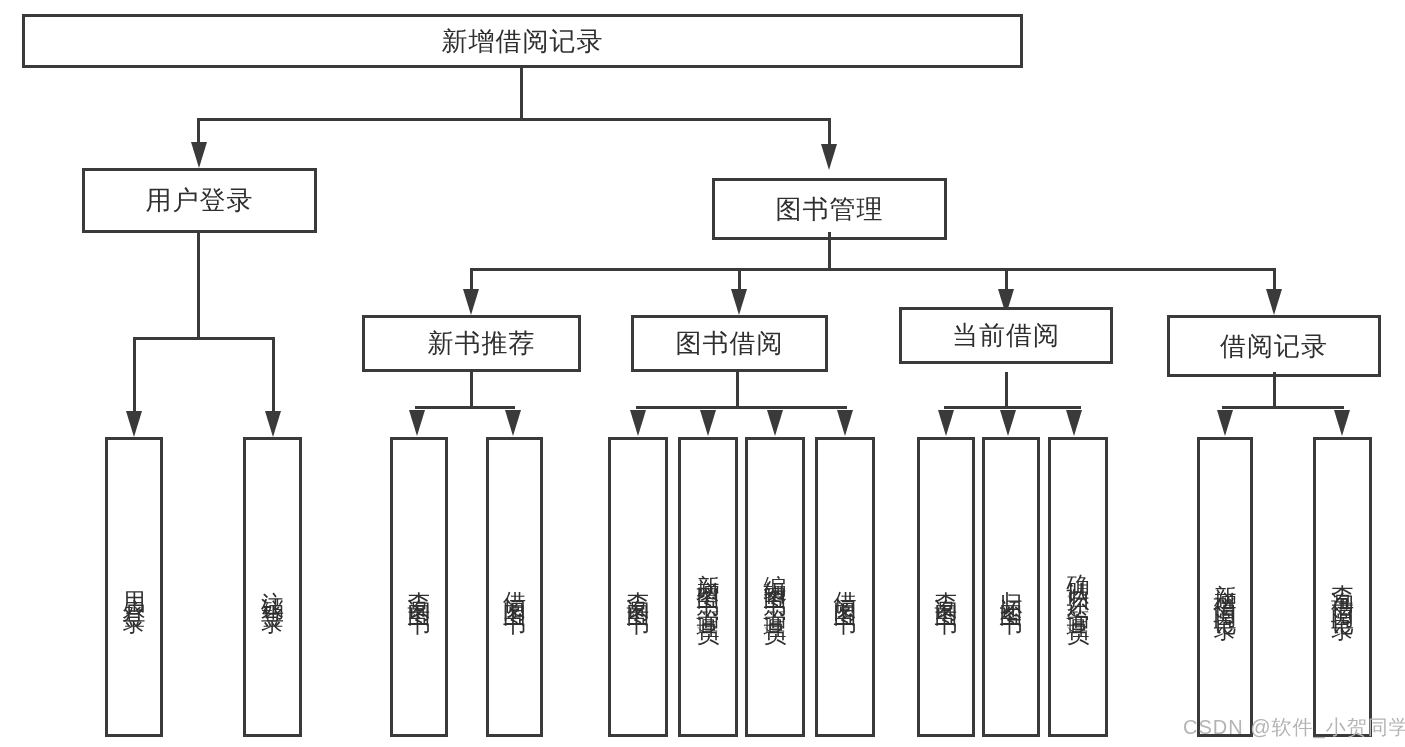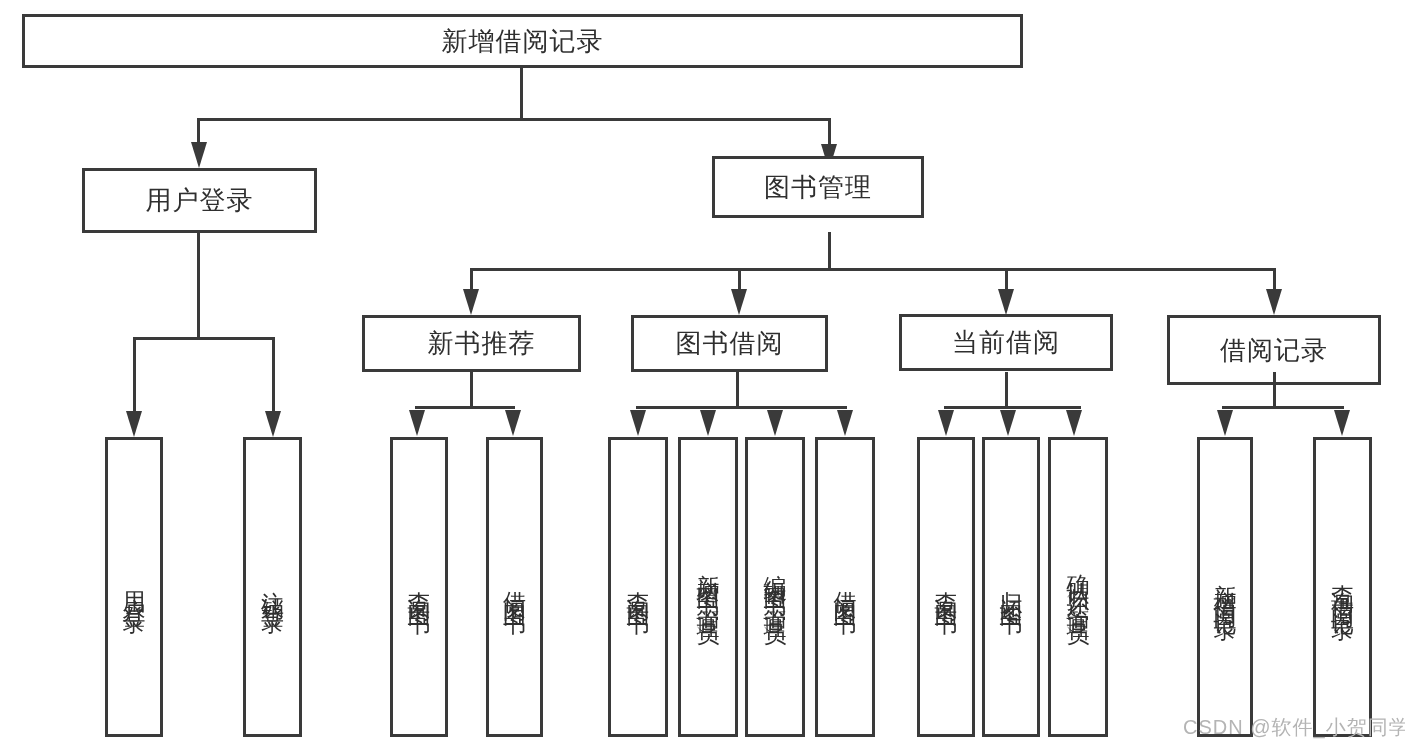--- a/index.html
+++ b/index.html
@@ -68,21 +68,21 @@
   <div class="vline" style="left:520px;top:68px;height:53px;"></div>
   <div class="hline" style="left:197px;top:118px;width:634px;"></div>
   <div class="vline" style="left:197px;top:118px;height:26px;"></div>
   <div class="vline" style="left:828px;top:118px;height:28px;"></div>
   <div class="arr" style="left:191px;top:142px;"></div>
   <div class="arr" style="left:821px;top:144px;"></div>
 
   <div class="box hbox" style="left:82px;top:168px;width:235px;height:65px;">
     <span>用户登录</span>
   </div>
-  <div class="box hbox" style="left:712px;top:156px;width:212px;height:62px;">
+  <div class="box hbox" style="left:712px;top:178px;width:235px;height:62px;">
     <span>图书管理</span>
   </div>
 
   <div class="vline" style="left:197px;top:233px;height:107px;"></div>
   <div class="hline" style="left:133px;top:337px;width:142px;"></div>
   <div class="vline" style="left:133px;top:337px;height:76px;"></div>
   <div class="vline" style="left:272px;top:337px;height:76px;"></div>
   <div class="arr" style="left:126px;top:411px;"></div>
   <div class="arr" style="left:265px;top:411px;"></div>
 
@@ -96,24 +96,24 @@
   <div class="arr" style="left:731px;top:289px;"></div>
   <div class="arr" style="left:998px;top:289px;"></div>
   <div class="arr" style="left:1266px;top:289px;"></div>
 
   <div class="box hbox" style="left:362px;top:315px;width:219px;height:57px;padding-left:20px;">
     <span>新书推荐</span>
   </div>
   <div class="box hbox" style="left:631px;top:315px;width:197px;height:57px;">
     <span>图书借阅</span>
   </div>
-  <div class="box hbox" style="left:899px;top:314px;width:214px;height:57px;">
+  <div class="box hbox" style="left:899px;top:307px;width:214px;height:57px;">
     <span>当前借阅</span>
   </div>
-  <div class="box hbox" style="left:1167px;top:315px;width:214px;height:70px;">
+  <div class="box hbox" style="left:1167px;top:315px;width:214px;height:62px;">
     <span>借阅记录</span>
   </div>
 
   <div class="vline" style="left:470px;top:372px;height:36px;"></div>
   <div class="hline" style="left:415px;top:406px;width:100px;"></div>
   <div class="arr" style="left:409px;top:410px;"></div>
   <div class="arr" style="left:505px;top:410px;"></div>
 
   <div class="vline" style="left:736px;top:372px;height:36px;"></div>
   <div class="hline" style="left:636px;top:406px;width:211px;"></div>

